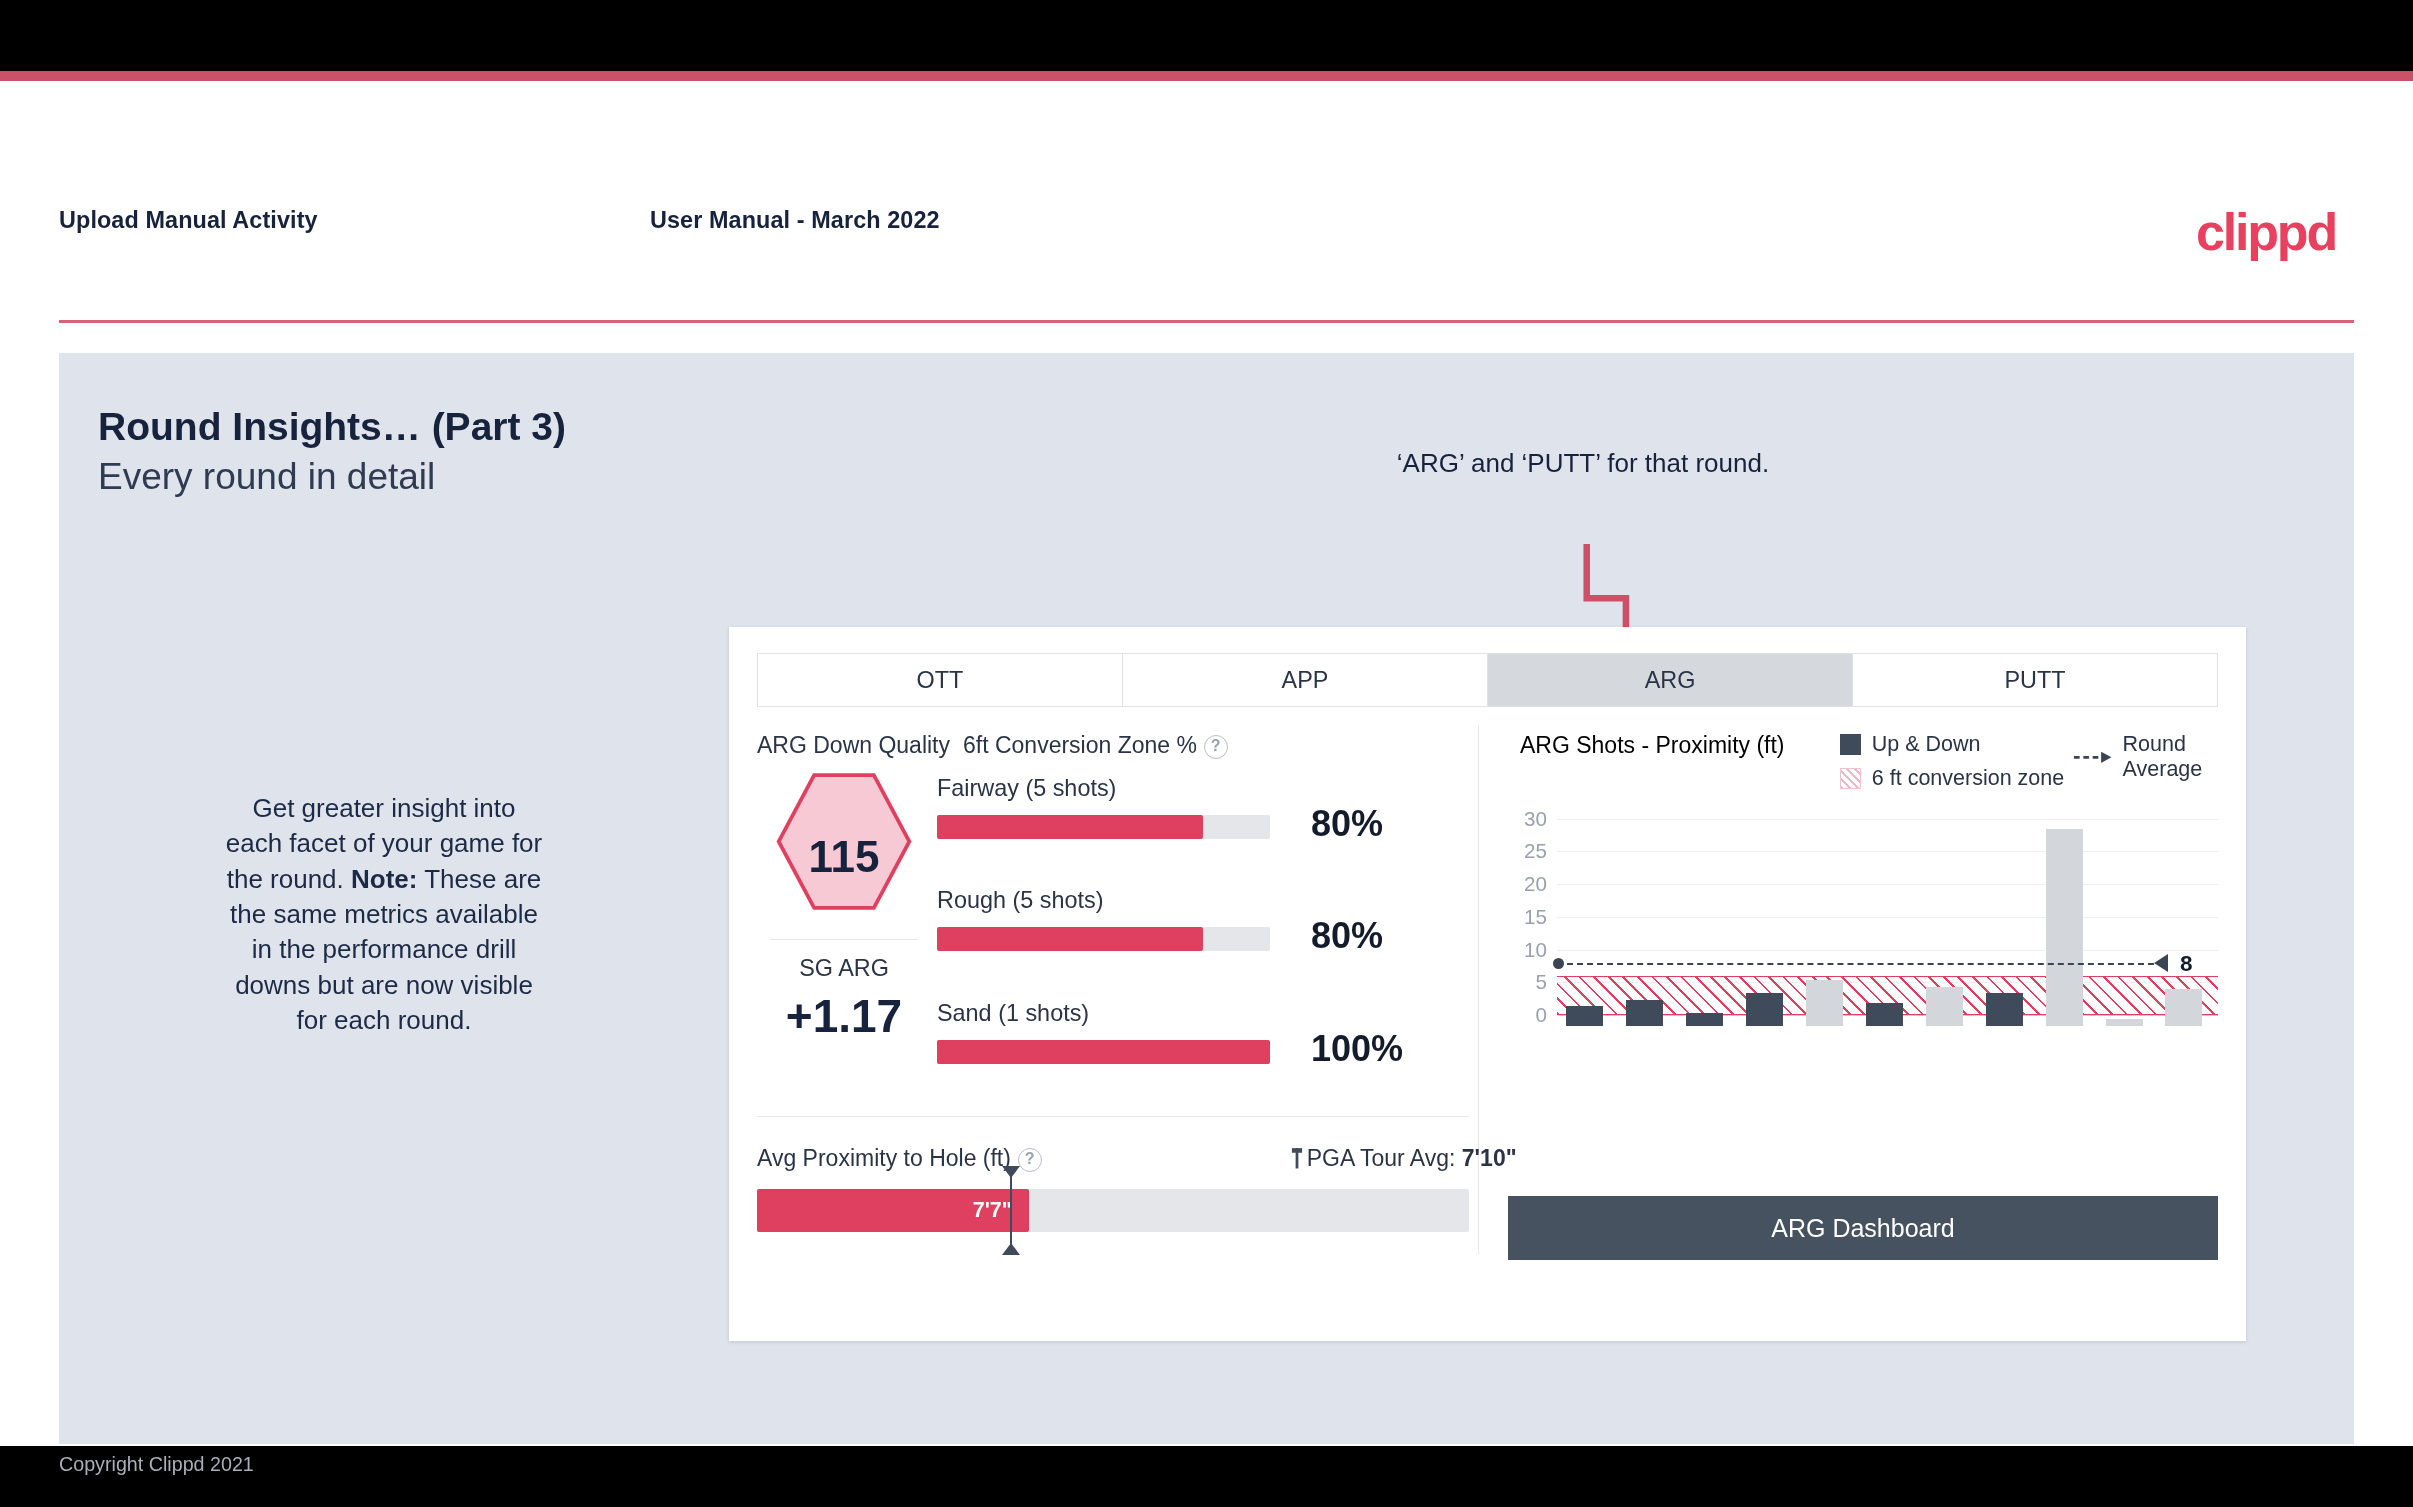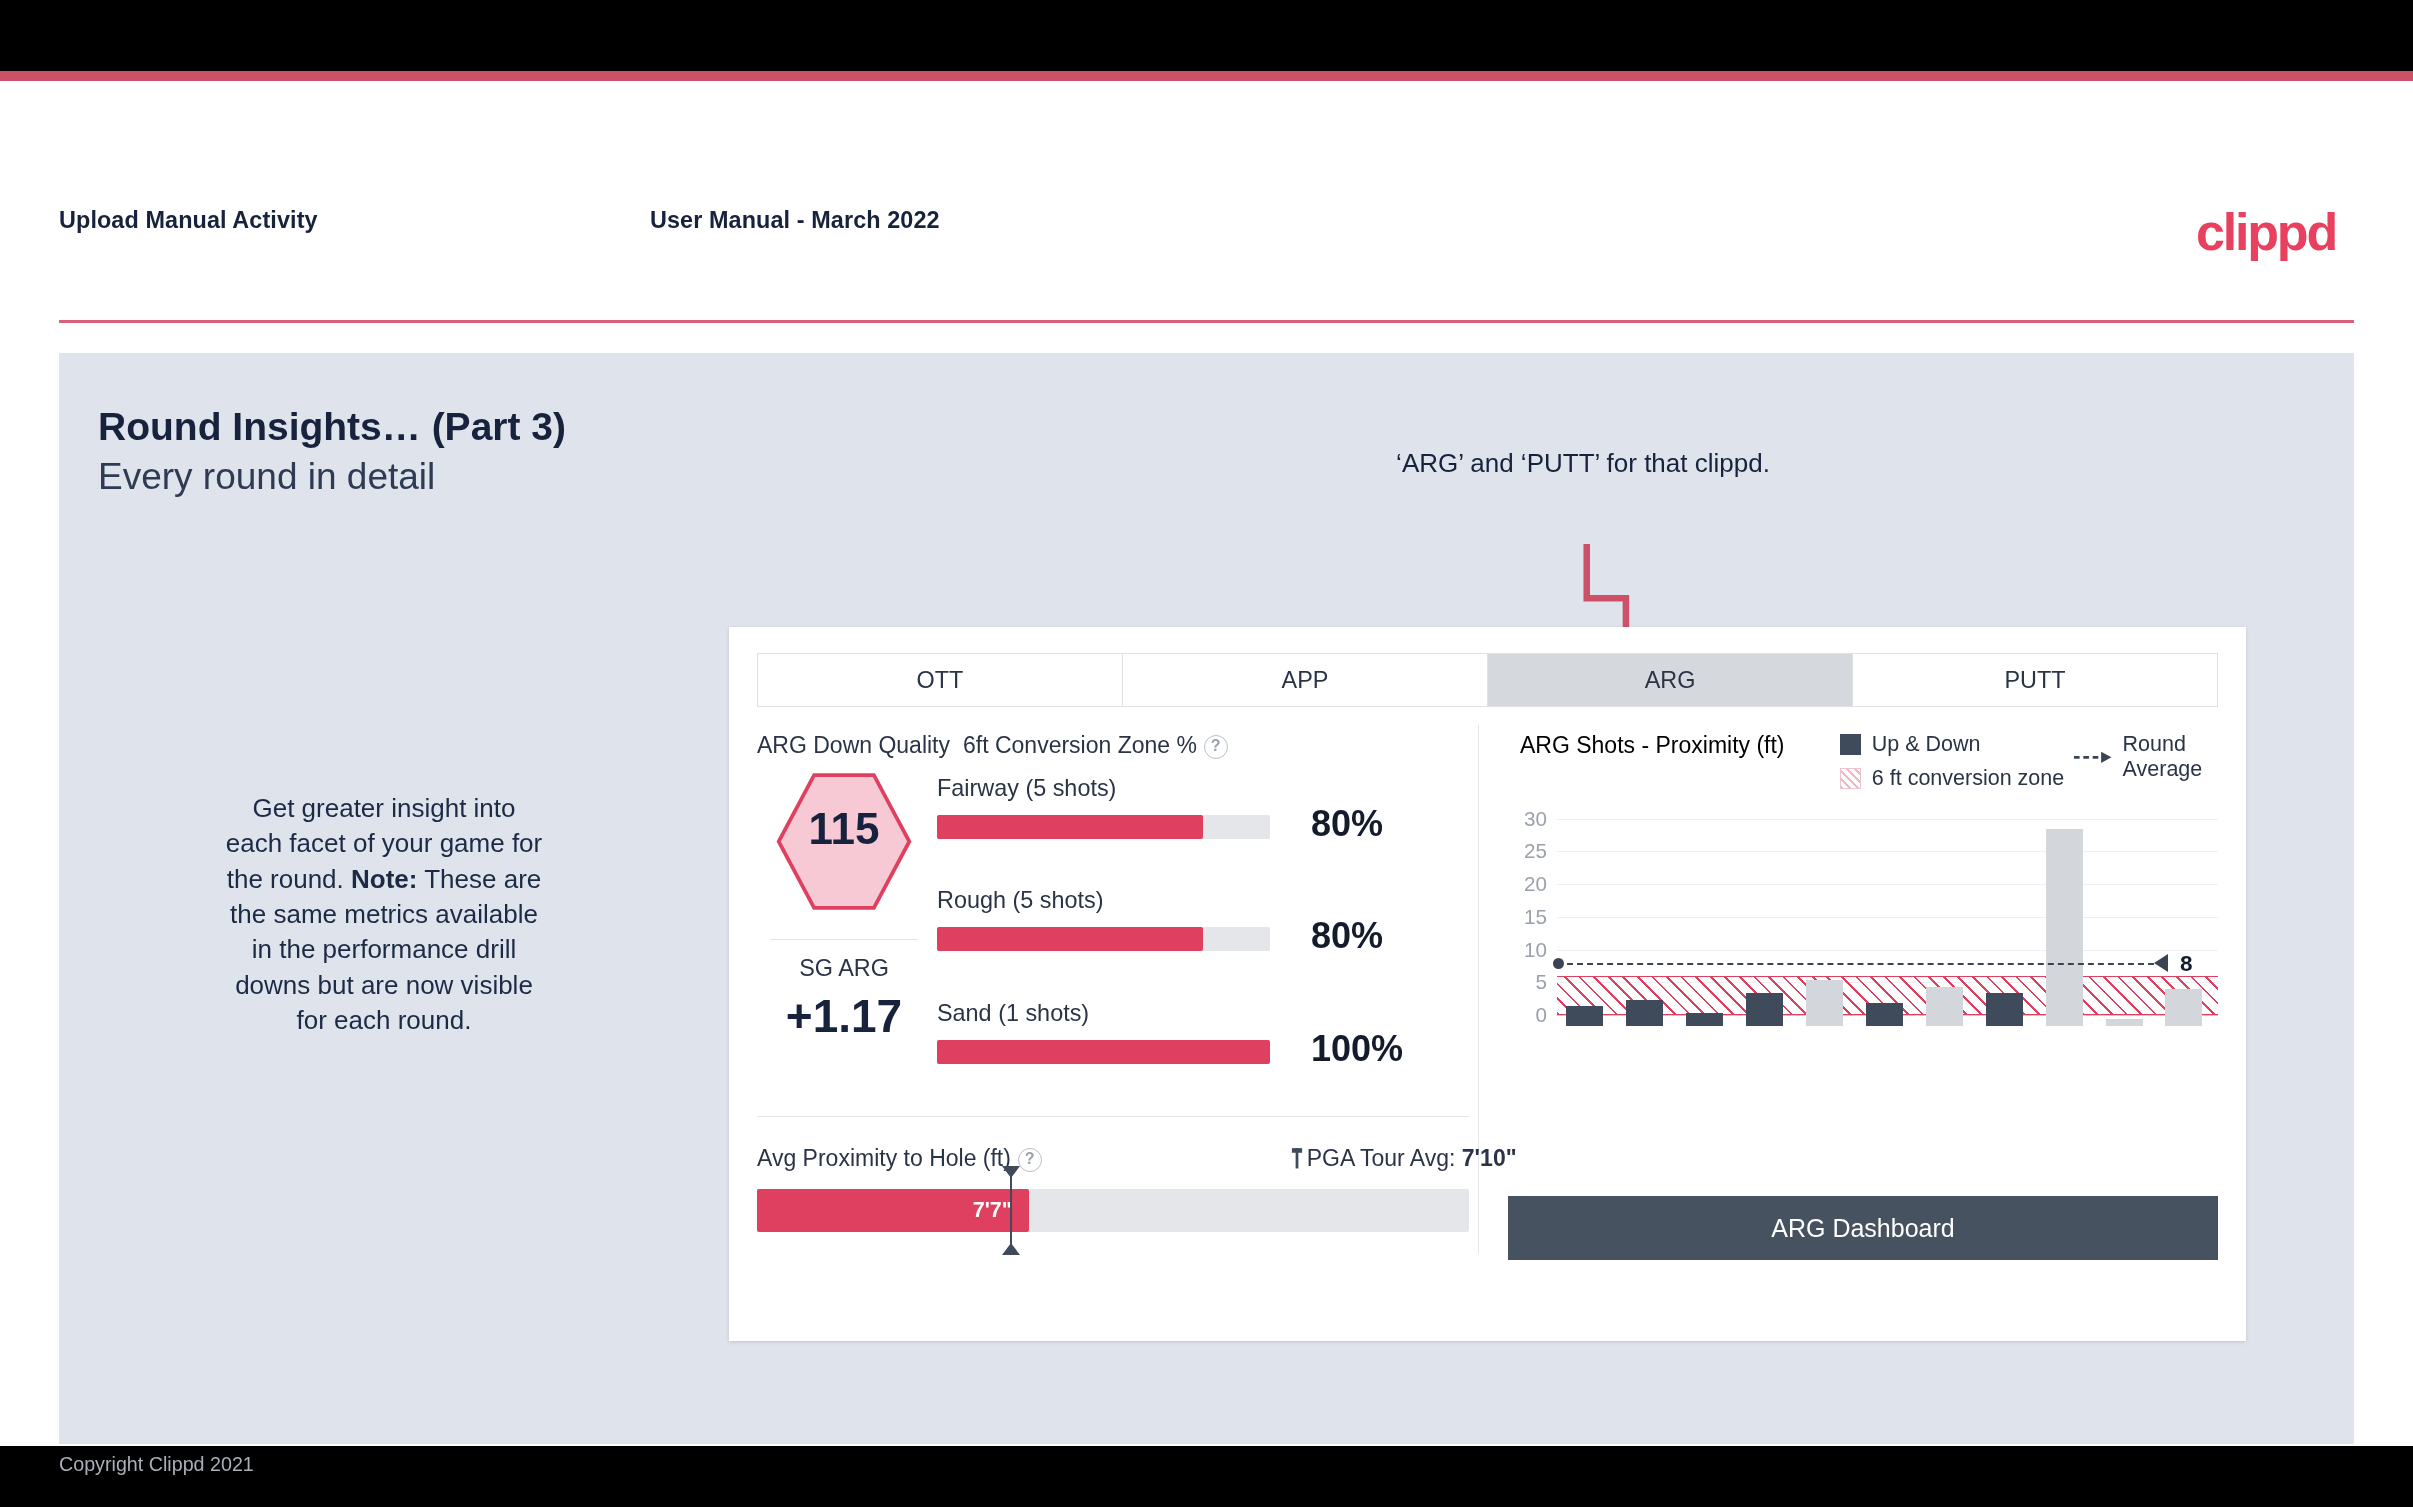--- a/index.html
+++ b/index.html
@@ -103,21 +103,21 @@
   }
   .qmark {
     display:inline-block; width:24px; height:24px; border:1.9px solid #b9bec7;
     border-radius:50%; color:#9aa1ac; font-size:16px; line-height:20.6px;
     text-align:center; vertical-align:1.9px; margin-left:6.6px; font-weight:600;
     cursor:pointer;
   }
 
   #hexwrap { position:absolute; left:45px; top:145px; }
   #hexnum {
-    position:absolute; left:45px; top:132px; width:140px; height:139px;
+    position:absolute; left:45px; top:160px; width:140px; height:139px;
     display:flex; align-items:center; justify-content:center;
     font-size:44px; font-weight:700; color:#17223d;
   }
   #hrule { position:absolute; left:41px; top:312px; width:148px; height:0.9px; background:#e4e6ea; }
   #sg-label {
     position:absolute; left:41px; top:328px; width:148px; text-align:center;
     font-size:23.4px; color:#2b3446;
   }
   #sg-value {
     position:absolute; left:41px; top:362px; width:148px; text-align:center;
@@ -237,21 +237,21 @@
   <div id="panel"></div>
 
   <div id="title-main">Round Insights… (Part 3)</div>
   <div id="title-sub">Every round in detail</div>
 
   <div id="left-note">
     <span>Get greater insight into each facet of your game for the round. </span><b>Note:</b><span> These are the same metrics available in the performance drill downs but are now visible for each round.</span>
   </div>
 
   <div id="callout">
-    <div>‘ARG’ and ‘PUTT’ for that clippd.</div>
+    <div>‘ARG’ and ‘PUTT’ for that round.</div>
   </div>
 
   <svg id="arrow-svg" width="112" height="122" viewBox="0 0 120 130">
     <path d="M4,4 L4,62 L46,62 L46,100" stroke="#cd5069" stroke-width="7" fill="none"></path>
     <path d="M46,124 L33,96 L59,96 Z" fill="#cd5069"></path>
   </svg>
 
   <div id="card">
 
     <div id="tabs">

